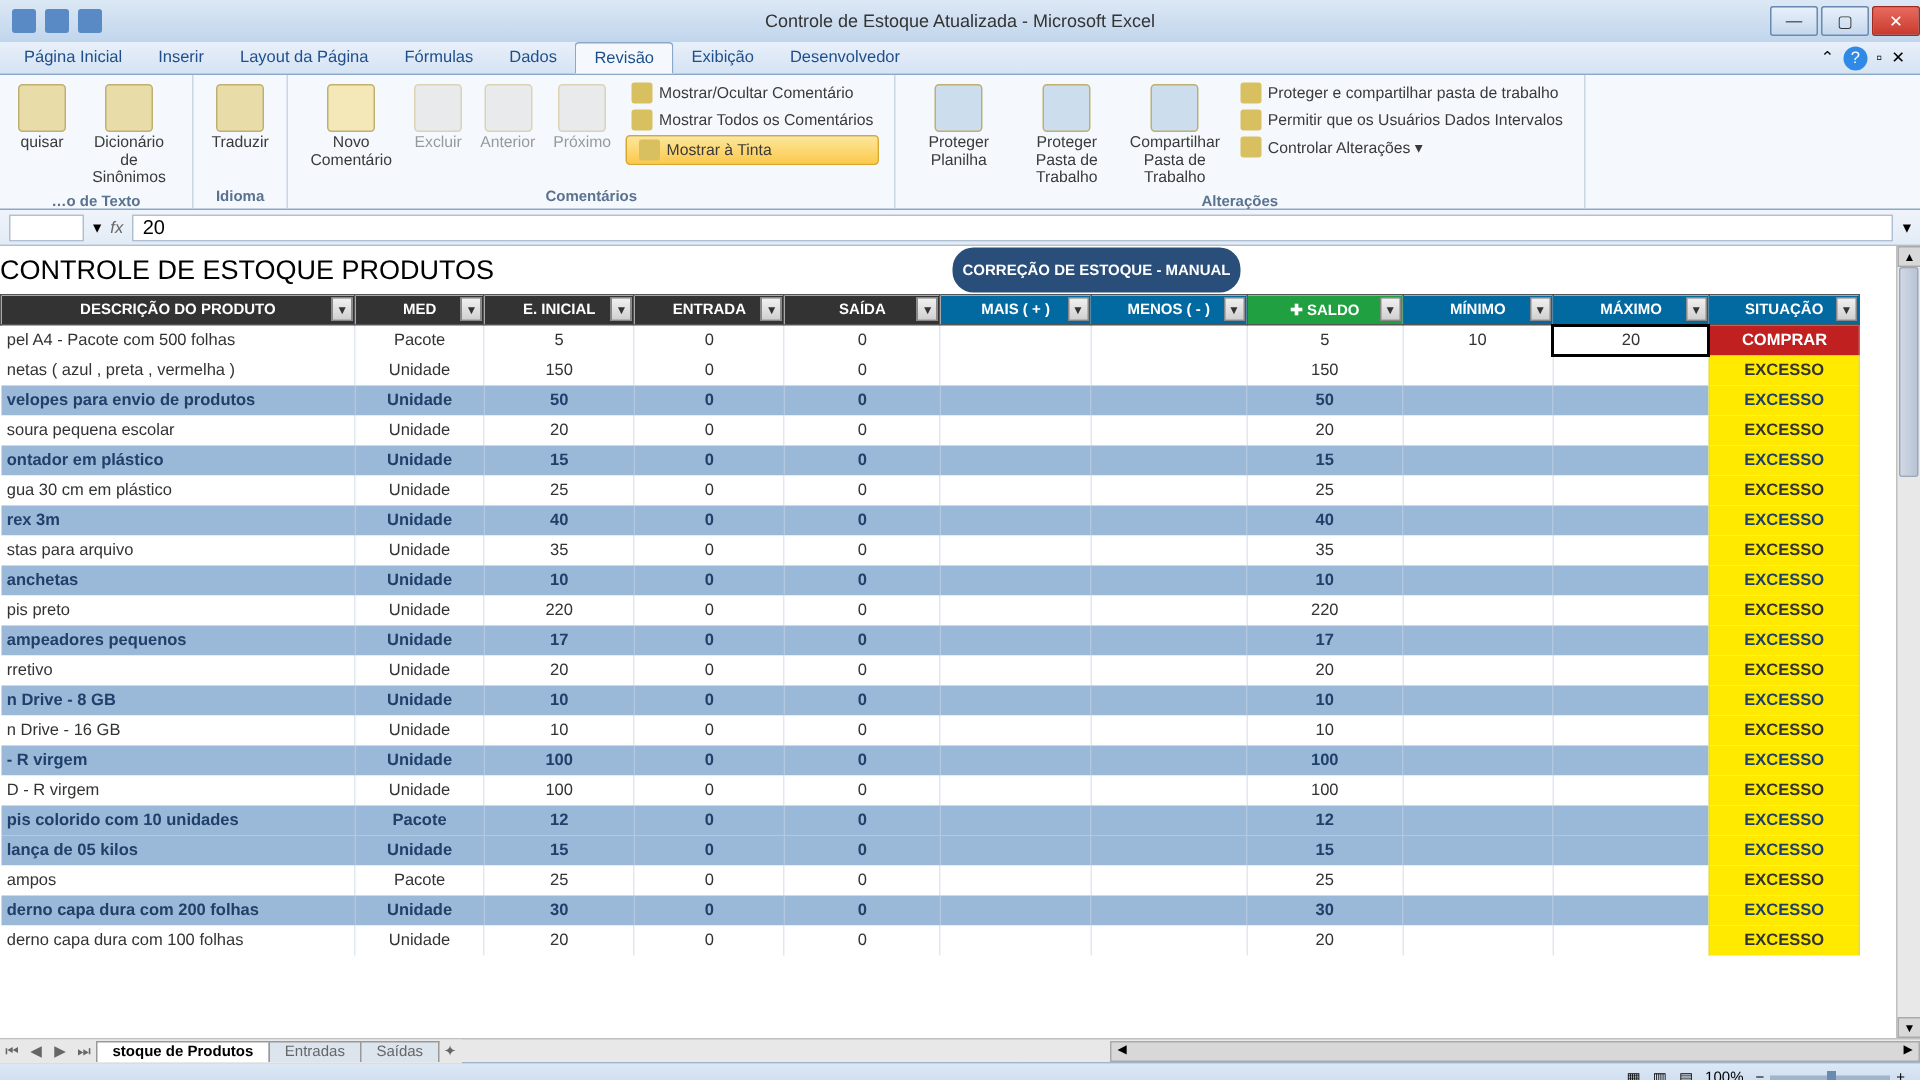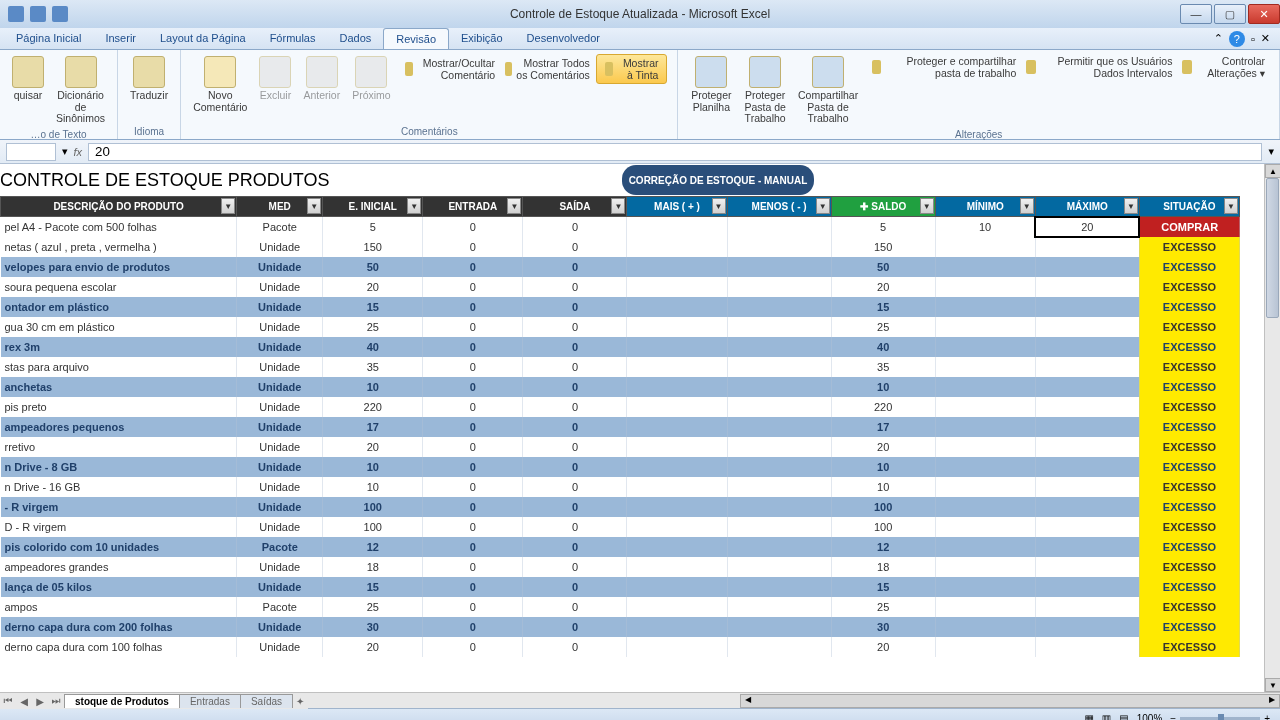--- a/index.html
+++ b/index.html
@@ -15,40 +15,40 @@
 
 .tabs { height:22px; background:linear-gradient(#e8f0fa,#d5e3f3); display:flex; padding-left:4px; border-bottom:1px solid #8ba8c9; font-size:11px;}
 .tab { padding:4px 12px 0; color:#1e4e8c; cursor:pointer; }
 .tab.active { background:#f5f9fd; border:1px solid #8ba8c9; border-bottom:none; border-radius:3px 3px 0 0;}
 .tabs-right{margin-left:auto;display:flex;align-items:center;gap:6px;padding-right:10px;}
 .tabs-right .hicon{width:16px;height:16px;border-radius:50%;background:#2e8ae6;color:#fff;font-size:11px;display:flex;align-items:center;justify-content:center;}
 
 .ribbon { height:90px; background:#f5f9fd; border-bottom:1px solid #8ba8c9; display:flex; font-size:10.5px; color:#3a3a3a;}
 .rgroup { border-right:1px solid #c8d6e6; padding:4px 10px 2px; display:flex; flex-direction:column;}
 .rgroup .body{flex:1;display:flex;align-items:flex-start;gap:8px;}
-.rgroup .label{text-align:center;color:#5a7290;font-size:10px;padding-top:2px;}
+.rgroup .label{text-align:center;color:#5a7290;font-size:10px;padding-top:2px;font-weight:bold;}
 .rbtn{display:flex;flex-direction:column;align-items:center;gap:2px;cursor:pointer;padding:2px;}
 .rbtn .ico{width:32px;height:32px;background:#e8dca8;border:1px solid #c0b070;border-radius:3px;}
 .rbtn .txt{text-align:center;line-height:1.1;max-width:60px;}
-.rlist{display:flex;flex-direction:row;gap:2px;text-align:right;}
+.rlist{display:flex;flex-direction:column;gap:2px;}
 .rlistitem{display:flex;align-items:center;gap:4px;cursor:pointer;padding:1px 4px;}
 .rlistitem .ico{width:14px;height:14px;background:#d8c060;border-radius:2px;}
 .rlistitem.highlight{background:linear-gradient(#fde79a,#fbc94e);border:1px solid #d8a830;border-radius:3px;padding:2px 8px;}
 
 .fbar{height:24px;background:linear-gradient(#f0f4fa,#e2ebf5);border-bottom:1px solid #b0c0d4;display:flex;align-items:center;font-size:11px;padding:0 6px;gap:6px;}
 .namebox{width:50px;height:18px;border:1px solid #b0c0d4;background:#fff;padding:0 4px;}
 .fxicon{font-style:italic;color:#666;}
 .fxinput{flex:1;height:18px;border:1px solid #b0c0d4;background:#fff;padding:0 6px;}
 
 .sheet{height:528px;overflow:hidden;position:relative;background:#fff;}
 .sheet-inner{position:absolute;left:0;top:0;right:16px;}
 .title-row{display:flex;height:32px;align-items:center;}
 .sheet-title{width:618px;font-weight:normal;font-size:18px;}
 .hdr-blue{background:#2a4e7a;color:#fff;font-weight:bold;font-size:10px;display:flex;align-items:center;justify-content:center;height:30px;}
-.hdr1{width:192px;margin-left:4px;border-radius:14px;}
+.hdr1{width:192px;margin-left:17px;border-radius:14px;}
 .hdr2{width:204px;margin-left:110px;}
 
 table{border-collapse:collapse;width:1240px;font-size:11px;}
 th{background:#333;color:#fff;font-weight:bold;height:20px;position:relative;border:1px solid #555;font-size:10px;}
 th.hred{background:#0369a1;}
 th.hgreen{background:#20a040;}
 th .filter{position:absolute;right:1px;top:1px;width:14px;height:16px;background:linear-gradient(#f0f0f0,#d0d0d0);border:1px solid #888;font-size:8px;display:flex;align-items:center;justify-content:center;color:#333;}
 td{height:20px;text-align:center;border-right:1px solid rgba(180,195,215,0.4);}
 td.desc{text-align:left;padding-left:4px;}
 tr.odd td{background:#fff;color:#333;}
@@ -439,33 +439,20 @@
             <td class="c-ini">12</td>
             <td class="c-ent">0</td>
             <td class="c-sai">0</td>
             <td class="c-mais"></td>
             <td class="c-menos"></td>
             <td class="c-saldo">12</td>
             <td class="c-min"></td>
             <td class="c-max"></td>
             <td class="c-sit sit">EXCESSO</td>
           </tr>
-          <tr class="odd">
-            <td class="c-desc desc">ampeadores grandes</td>
-            <td class="c-med">Unidade</td>
-            <td class="c-ini">18</td>
-            <td class="c-ent">0</td>
-            <td class="c-sai">0</td>
-            <td class="c-mais"></td>
-            <td class="c-menos"></td>
-            <td class="c-saldo">18</td>
-            <td class="c-min"></td>
-            <td class="c-max"></td>
-            <td class="c-sit sit">EXCESSO</td>
-          </tr>
           <tr class="even">
             <td class="c-desc desc">lança de 05 kilos</td>
             <td class="c-med">Unidade</td>
             <td class="c-ini">15</td>
             <td class="c-ent">0</td>
             <td class="c-sai">0</td>
             <td class="c-mais"></td>
             <td class="c-menos"></td>
             <td class="c-saldo">15</td>
             <td class="c-min"></td>

